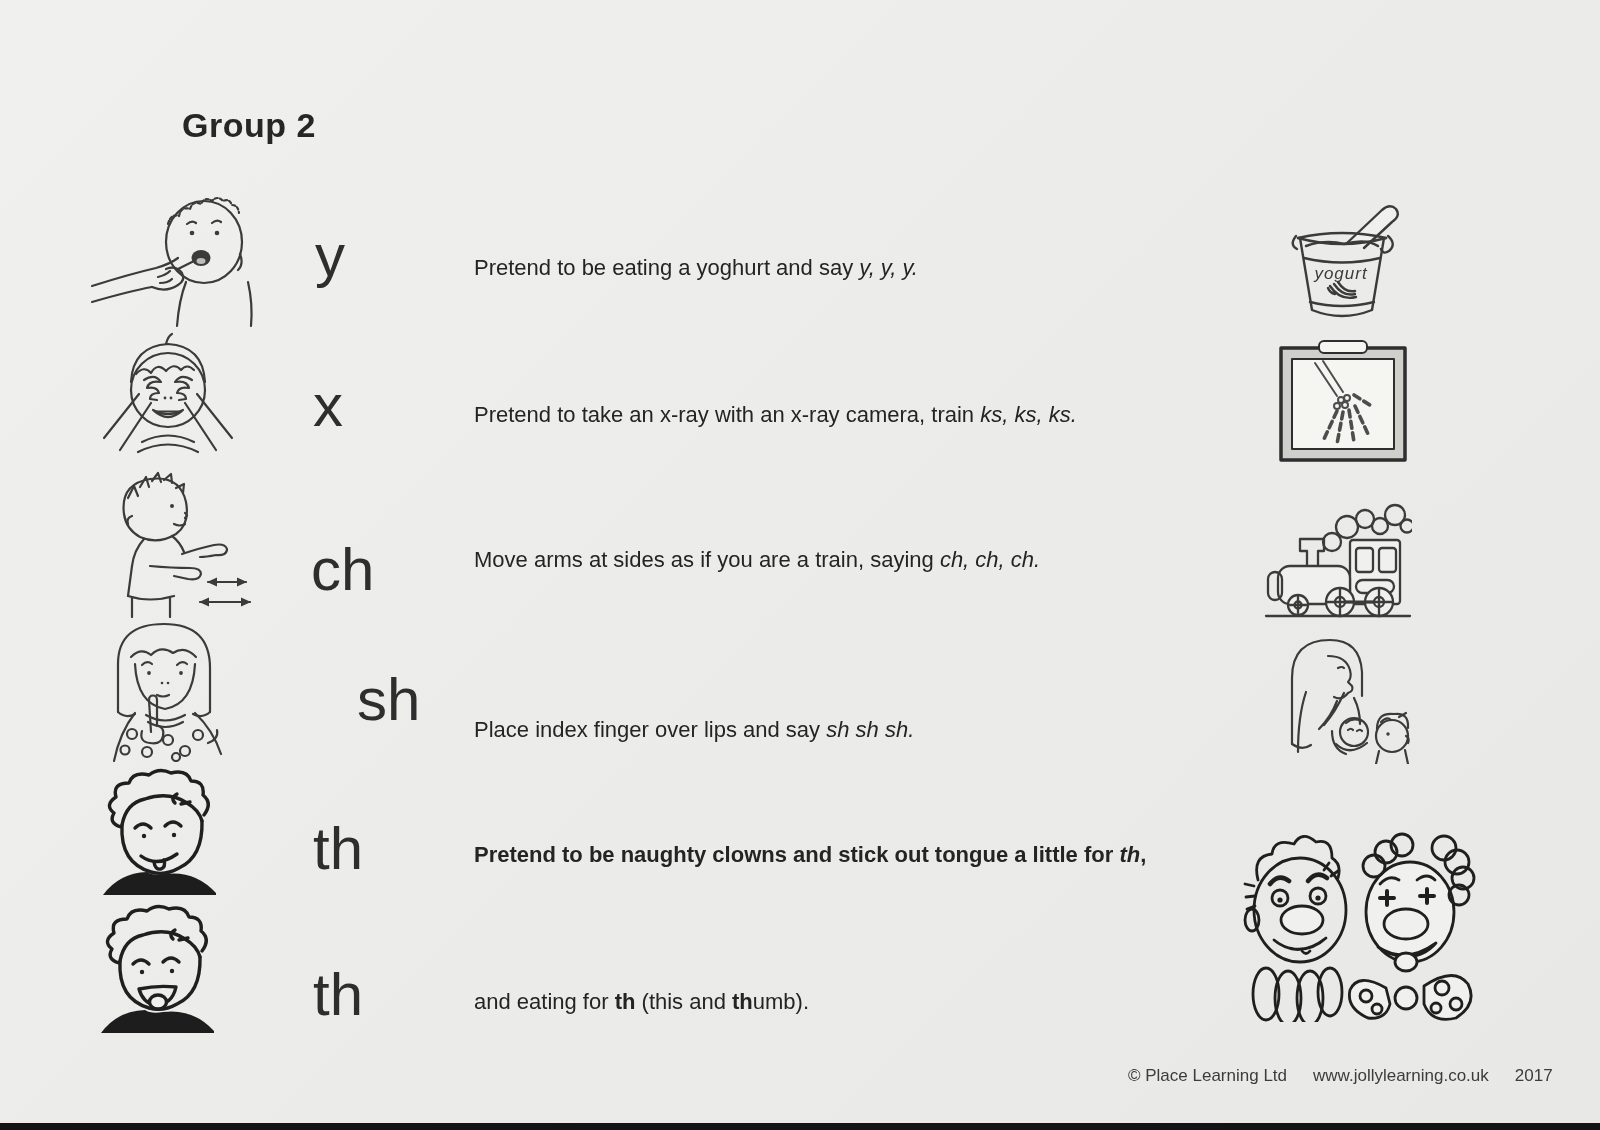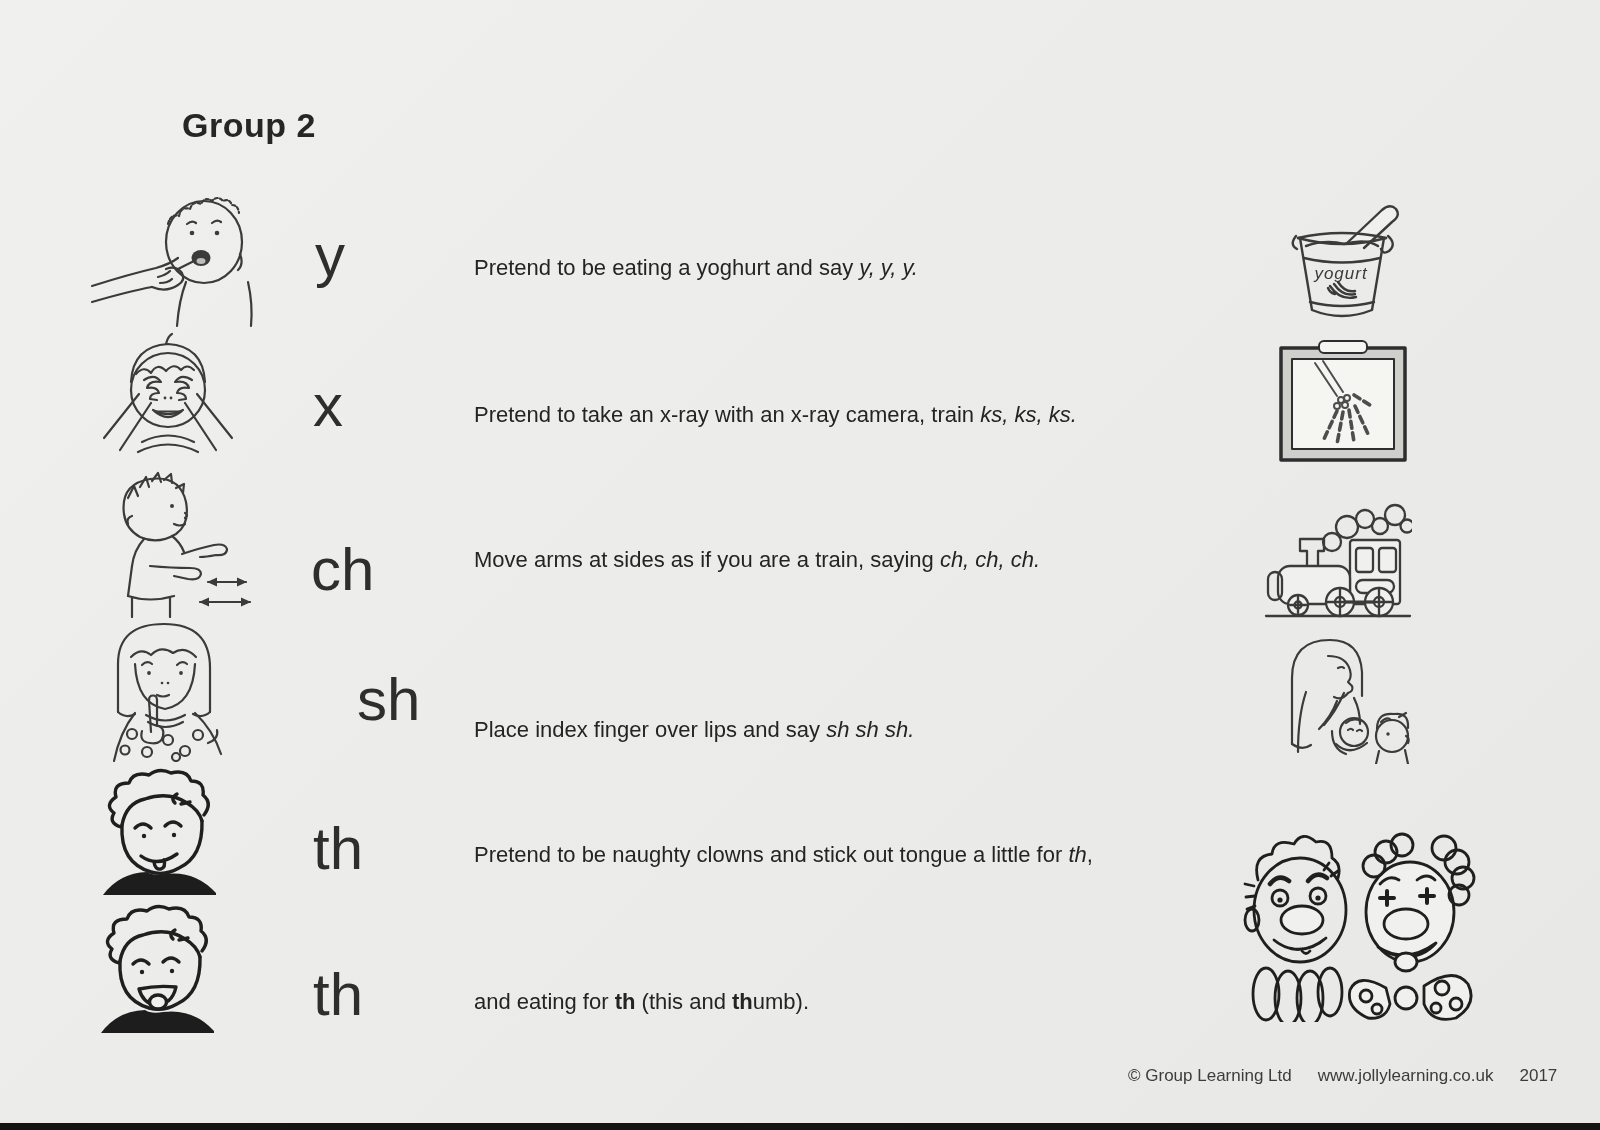--- a/index.html
+++ b/index.html
@@ -237,21 +237,21 @@
         <path d="M79,29 q-7,4 -2,9 M83,39 l9,-2"></path>
         <path d="M37,63 q8,-8 16,0 M67,61 q8,-8 16,0"></path>
         <circle cx="46" cy="71" r="2.2" fill="#1f1f1f" stroke="none"></circle>
         <circle cx="76" cy="70" r="2.2" fill="#1f1f1f" stroke="none"></circle>
         <path d="M43,91 Q59,103 79,89"></path>
         <path d="M56,97 q1,8 7,7 q5,-2 3,-9"></path>
         <path d="M5,130 Q21,108 49,107 Q55,111 67,109 Q97,105 118,128 L118,130 Z" fill="#1d1d1d" stroke="none"></path>
       </svg>
     </div>
     <div class="letter" style="left:313px; top:819px;">th</div>
-    <p class="desc" style="left:450px; top:842px;"><span class="seg-plain">Pretend to be naughty clowns and stick out tongue a little for </span><span class="seg-italic">th</span><span class="seg-plain">,</span></p>
+    <p class="desc" style="left:450px; top:842px;font-weight:bold;"><span class="seg-plain">Pretend to be naughty clowns and stick out tongue a little for </span><span class="seg-italic">th</span><span class="seg-plain">,</span></p>
     <div class="illu" style="left:1228px; top:808px;">
       <svg width="252" height="214" viewBox="0 0 252 214" fill="none" stroke="#1f1f1f" stroke-width="2.8" stroke-linecap="round" stroke-linejoin="round">
 
         <ellipse cx="72" cy="102" rx="46" ry="52"></ellipse>
         <path d="M30,72 Q24,48 44,46 Q46,30 66,36 Q74,22 88,34 Q104,30 104,50 Q114,56 110,70"></path>
         <path d="M26,78 l-9,-2 M27,88 l-9,1 M27,98 l-8,3"></path>
         <ellipse cx="24" cy="112" rx="7" ry="11"></ellipse>
         <path d="M42,76 q9,-11 19,-3" stroke-width="4.6"></path>
         <path d="M80,73 q9,-11 19,-3" stroke-width="4.6"></path>
         <path d="M96,62 l5,-7 M103,68 l7,-5"></path>
@@ -306,17 +306,17 @@
         <path d="M43,92 Q61,88 80,90 Q76,108 59,108 Q47,106 43,92 Z"></path>
         <ellipse cx="62" cy="105" rx="8.5" ry="7" fill="#f0f0ee"></ellipse>
         <path d="M5,136 Q21,114 49,113 Q55,117 67,115 Q97,111 118,134 L118,136 Z" fill="#1d1d1d" stroke="none"></path>
       </svg>
     </div>
     <div class="letter" style="left:313px; top:965px;">th</div>
     <p class="desc" style="left:450px; top:989px;"><span class="seg-plain">and eating for </span><span class="seg-bold">th</span><span class="seg-plain"> (this and </span><span class="seg-bold">th</span><span class="seg-plain">umb).</span></p>
   </section>
 
   <footer class="footer">
-    <span>© Group Learning Ltd</span><span>www.jollylearning.co.uk</span><span>2017</span>
+    <span>© Place Learning Ltd</span><span>www.jollylearning.co.uk</span><span>2017</span>
   </footer>
 
   <div class="scan-edge"></div>
 </div>
 
 </body></html>

